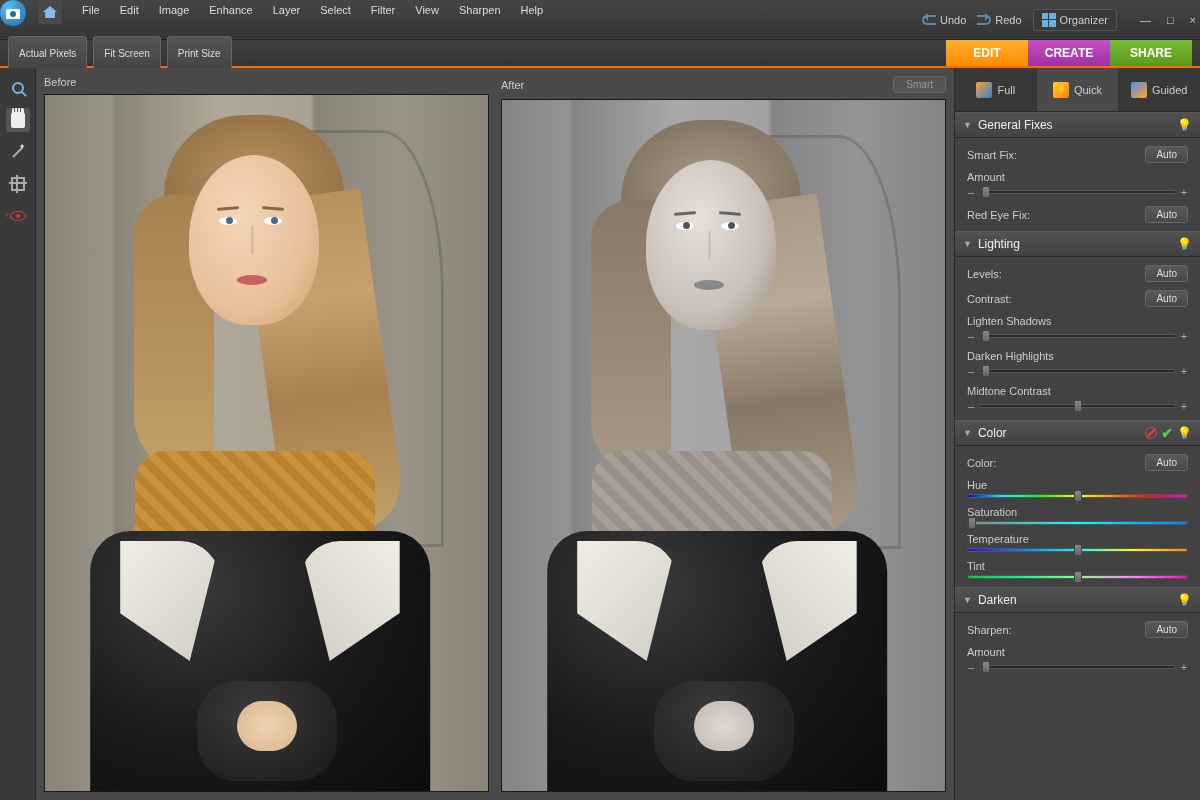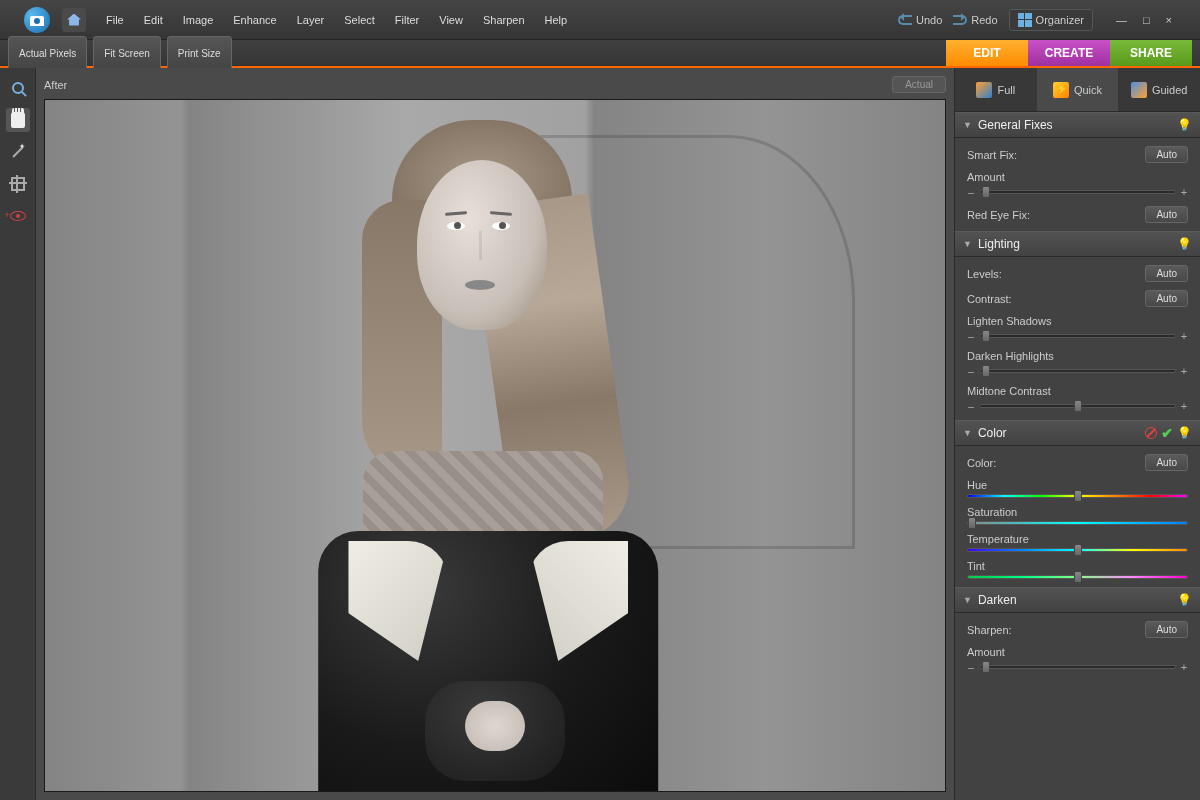--- a/index.html
+++ b/index.html
@@ -1,17 +1,17 @@
 <!DOCTYPE html>
 <html><head>
 <meta charset="utf-8">
 <style>
 *{box-sizing:border-box;margin:0;padding:0;font-family:Tahoma,Arial,sans-serif;font-size:11px;color:#ccc;user-select:none}
 body{width:1200px;height:800px;background:#3a3a3a;overflow:hidden;display:flex;flex-direction:column}
-.menubar{height:40px;background:linear-gradient(#454545,#353535);display:flex;align-items:center;padding:0 24px;gap:4px;border-bottom:1px solid #222}
+.menubar{height:40px;background:linear-gradient(#454545,#353535);display:flex;padding:0 0;gap:4px;border-bottom:1px solid #222}
 .app-icon{width:26px;height:26px;background:radial-gradient(circle at 30% 30%,#5ab8f0,#1a6fb0);border-radius:50%;display:flex;align-items:center;justify-content:center;position:relative}
 .app-icon::before{content:"";width:14px;height:10px;background:#fff;border-radius:2px 2px 0 0;position:absolute;top:9px}
 .app-icon::after{content:"";width:6px;height:6px;background:#1a6fb0;border-radius:50%;position:absolute;top:11px}
 .home-icon{width:24px;height:24px;background:#4a4a4a;border-radius:3px;display:flex;align-items:center;justify-content:center;margin:0 8px}
 .home-shape{width:14px;height:12px;background:#8bb8e8;clip-path:polygon(50% 0,100% 50%,85% 50%,85% 100%,15% 100%,15% 50%,0 50%)}
 .menu-item{padding:4px 8px;cursor:pointer;color:#ddd}
 .menubar-right{margin-left:auto;display:flex;align-items:center;gap:11px}
 .undo-redo{display:flex;align-items:center;gap:4px;color:#888;font-size:11px}
 .undo-arrow{width:14px;height:10px;border:2px solid #5a8aaa;border-right:none;border-radius:8px 0 0 8px;position:relative}
 .undo-arrow::after{content:"";position:absolute;left:-4px;top:-4px;border:4px solid transparent;border-right-color:#5a8aaa}
@@ -192,22 +192,48 @@
       </div>
     <div class="tool">
         <div class="eye-ico"></div>
       </div>
   </div>
 
   <div class="canvas-area">
     <div class="canvas-row">
       <div class="canvas-pane">
         <div class="pane-header">
+            <span class="pane-label">Before</span>
+          </div>
+        <div class="canvas">
+          <div class="portrait">
+            <div class="bg-door"></div>
+              <div class="door-panel"></div>
+            <div class="hair">
+                <div class="hair-left"></div>
+              </div>
+            <div class="sweater"></div>
+            <div class="face">
+                <div class="brow l"></div>
+                <div class="brow r"></div>
+                <div class="eye l"></div>
+                <div class="eye r"></div>
+                <div class="nose"></div>
+                <div class="lips"></div>
+              </div>
+            <div class="jacket"></div>
+              <div class="arms"></div>
+              <div class="hands"></div>
+          </div>
+        </div>
+      </div>
+      <div class="canvas-pane">
+        <div class="pane-header">
             <span class="pane-label">After</span>
-            <div class="reset-btn">Actual</div>
+            <div class="reset-btn">Smart</div>
           </div>
         <div class="canvas">
           <div class="portrait">
             <div class="bg-door bw"></div>
               <div class="door-panel"></div>
             <div class="hair bw">
                 <div class="hair-left bw"></div>
               </div>
             <div class="sweater bw"></div>
             <div class="face bw">

